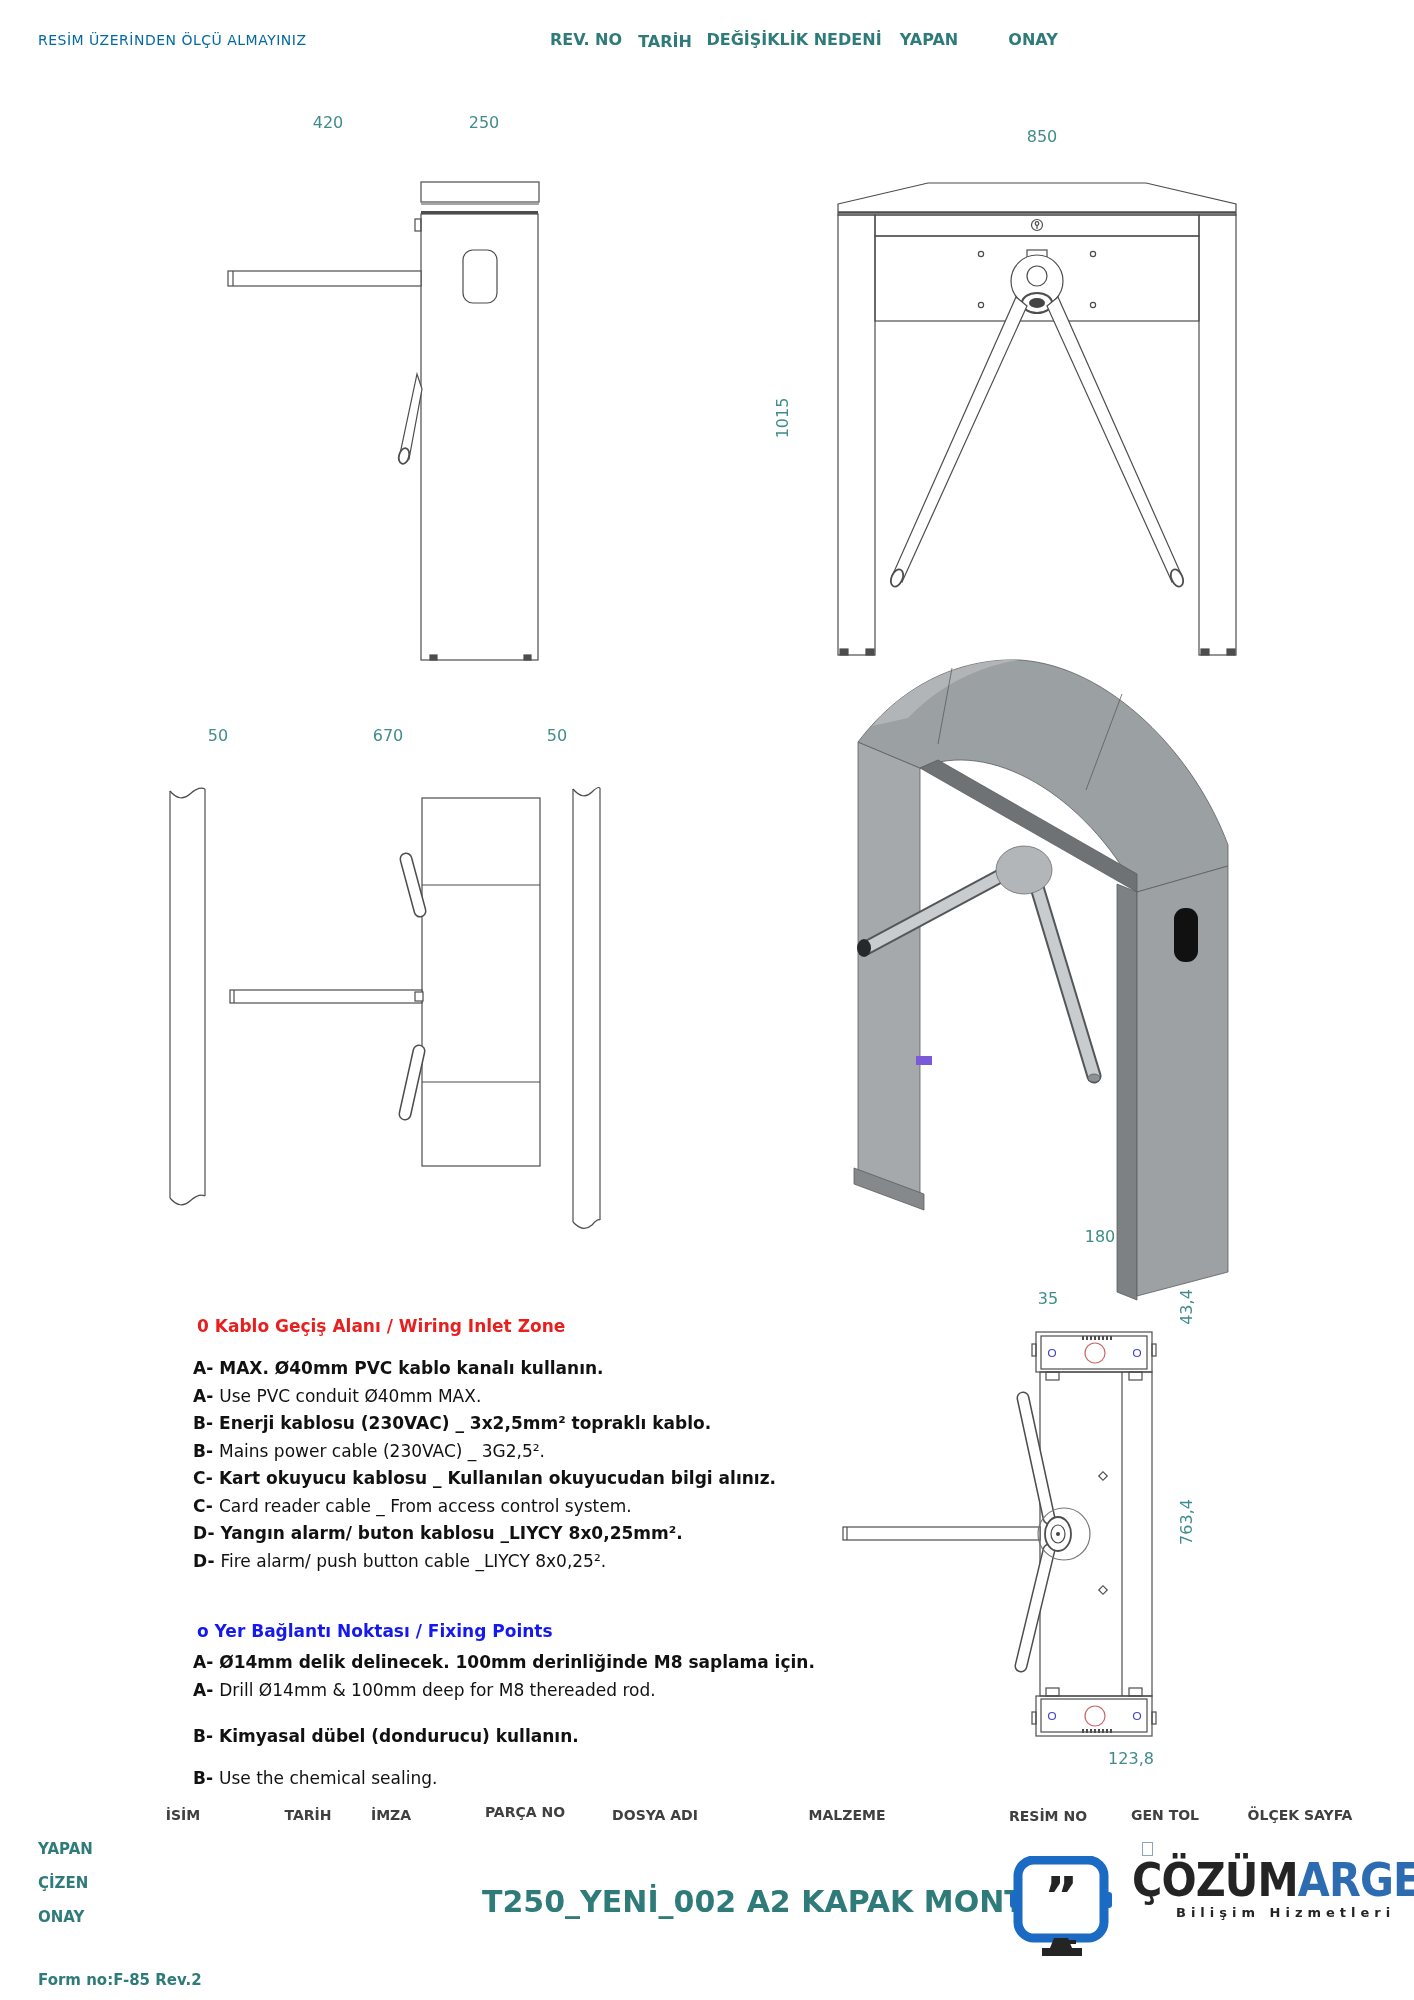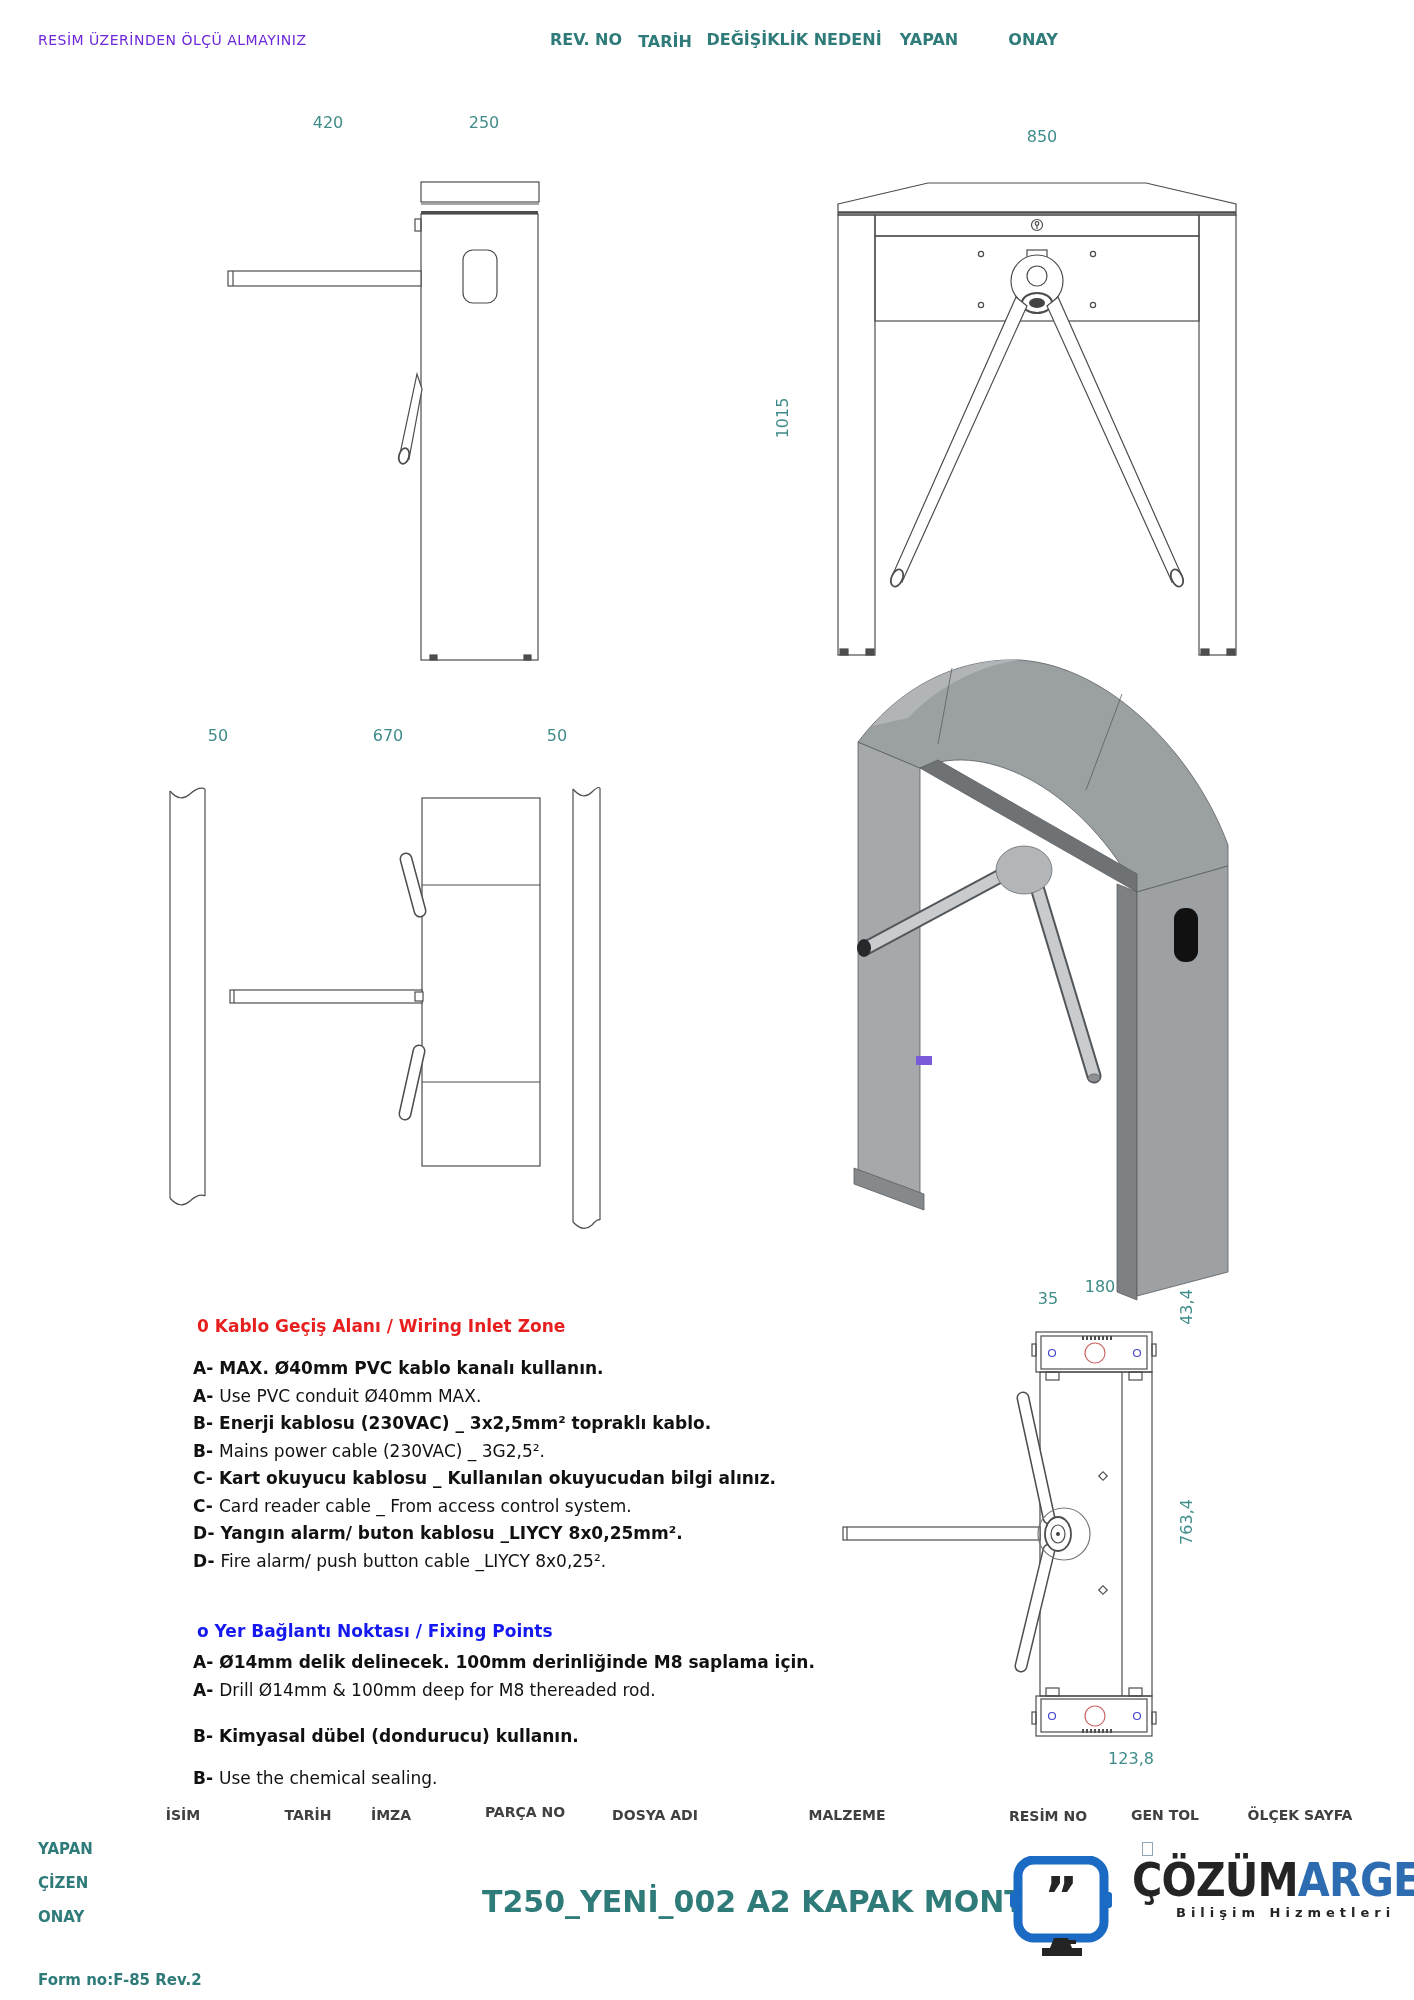--- a/index.html
+++ b/index.html
@@ -3,21 +3,21 @@
 <meta charset="utf-8">
 <style>
   html,body{margin:0;padding:0;background:#ffffff;}
   #sheet{position:relative;width:1414px;height:2000px;background:#fff;
          font-family:"DejaVu Sans","Liberation Sans",sans-serif;overflow:hidden;}
   .abs{position:absolute;}
   .ctr{transform:translate(-50%,-50%);white-space:nowrap;}
   .dim{color:#3f8c8a;font-size:16px;white-space:nowrap;}
   .dim.rot{transform:translate(-50%,-50%) rotate(-90deg);}
   .hdrcol{color:#2f7b7a;font-weight:bold;font-size:16px;}
-  .warning{color:#6d28d9;font-size:14px;letter-spacing:.5px;}
+  .warning{color:#0369a1;font-size:14px;letter-spacing:.5px;}
   .note-h{font-size:17px;font-weight:bold;white-space:nowrap;}
   .note-h.red{color:#e81f1f;}
   .note-h.blue{color:#1519ef;}
   .note{font-size:17px;color:#111;white-space:nowrap;transform:translateY(-50%);}
   .note .lb{font-weight:bold;margin-right:6px;}
   .note.b .tx{font-weight:bold;}
   .tb-col{color:#404040;font-weight:bold;font-size:14px;}
   .tb-row{color:#2f7b7a;font-weight:bold;font-size:15px;}
   .dtitle{color:#2f7b7a;font-weight:bold;font-size:30px;white-space:nowrap;}
   .glyph-box{width:9px;height:12px;border:1.5px solid #8fa6b8;}
@@ -184,21 +184,21 @@
   <div class="abs hdrcol ctr" style="left:1033px;top:39px;">ONAY</div>
 
   <div class="abs dim ctr" style="left:328px;top:122px;">420</div>
   <div class="abs dim ctr" style="left:484px;top:122px;">250</div>
   <div class="abs dim ctr" style="left:1042px;top:136px;">850</div>
   <div class="abs dim rot" style="left:782px;top:418px;">1015</div>
   <div class="abs dim ctr" style="left:218px;top:735px;">50</div>
   <div class="abs dim ctr" style="left:388px;top:735px;">670</div>
   <div class="abs dim ctr" style="left:557px;top:735px;">50</div>
   <div class="abs dim ctr" style="left:1048px;top:1298px;">35</div>
-  <div class="abs dim ctr" style="left:1100px;top:1286px;">180</div>
+  <div class="abs dim ctr" style="left:1100px;top:1236px;">180</div>
   <div class="abs dim rot" style="left:1186px;top:1307px;">43,4</div>
   <div class="abs dim rot" style="left:1186px;top:1522px;">763,4</div>
   <div class="abs dim ctr" style="left:1131px;top:1758px;">123,8</div>
 
   <div class="abs note-h red" style="left:197px;top:1316px;">0 Kablo Geçiş Alanı / Wiring Inlet Zone</div>
   <div class="abs note b" style="left:193px;top:1368px;"><span class="lb">A-</span><span class="tx">MAX. Ø40mm PVC kablo kanalı kullanın.</span></div>
   <div class="abs note" style="left:193px;top:1396px;"><span class="lb">A-</span><span class="tx">Use PVC conduit Ø40mm MAX.</span></div>
   <div class="abs note b" style="left:193px;top:1423px;"><span class="lb">B-</span><span class="tx">Enerji kablosu (230VAC) _ 3x2,5mm² topraklı kablo.</span></div>
   <div class="abs note" style="left:193px;top:1451px;"><span class="lb">B-</span><span class="tx">Mains power cable (230VAC) _ 3G2,5².</span></div>
   <div class="abs note b" style="left:193px;top:1478px;"><span class="lb">C-</span><span class="tx">Kart okuyucu kablosu _ Kullanılan okuyucudan bilgi alınız.</span></div>

